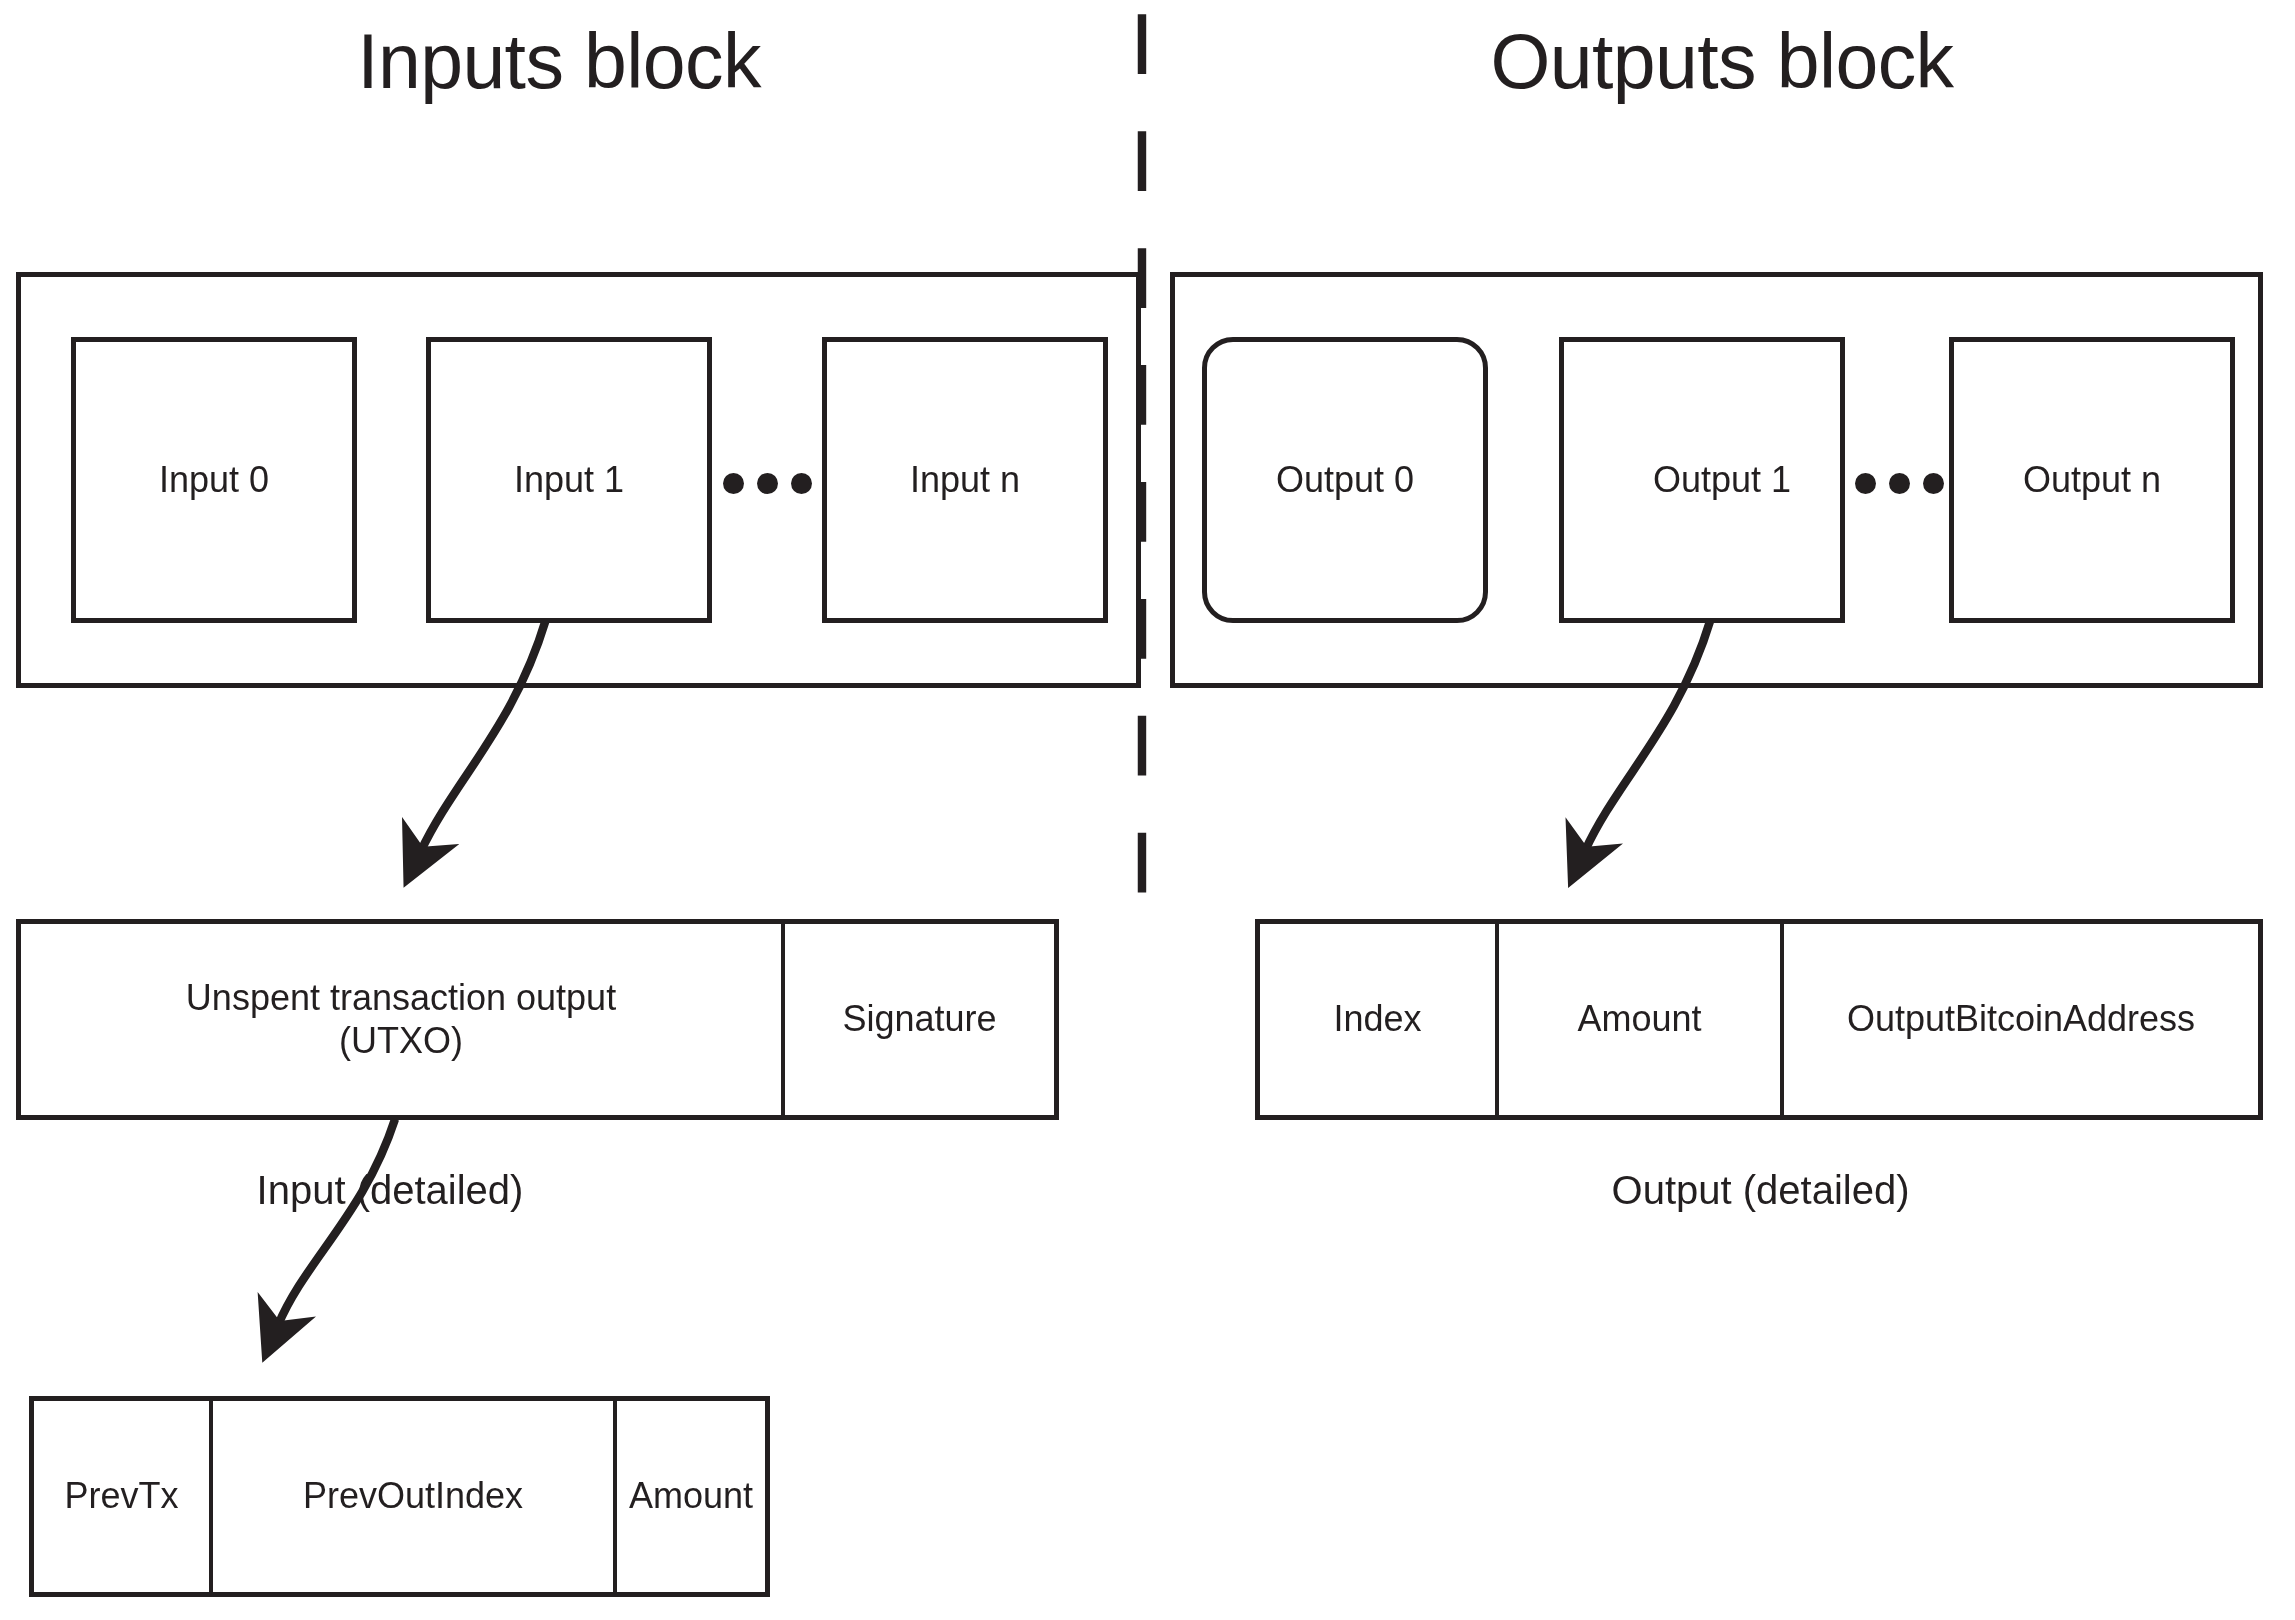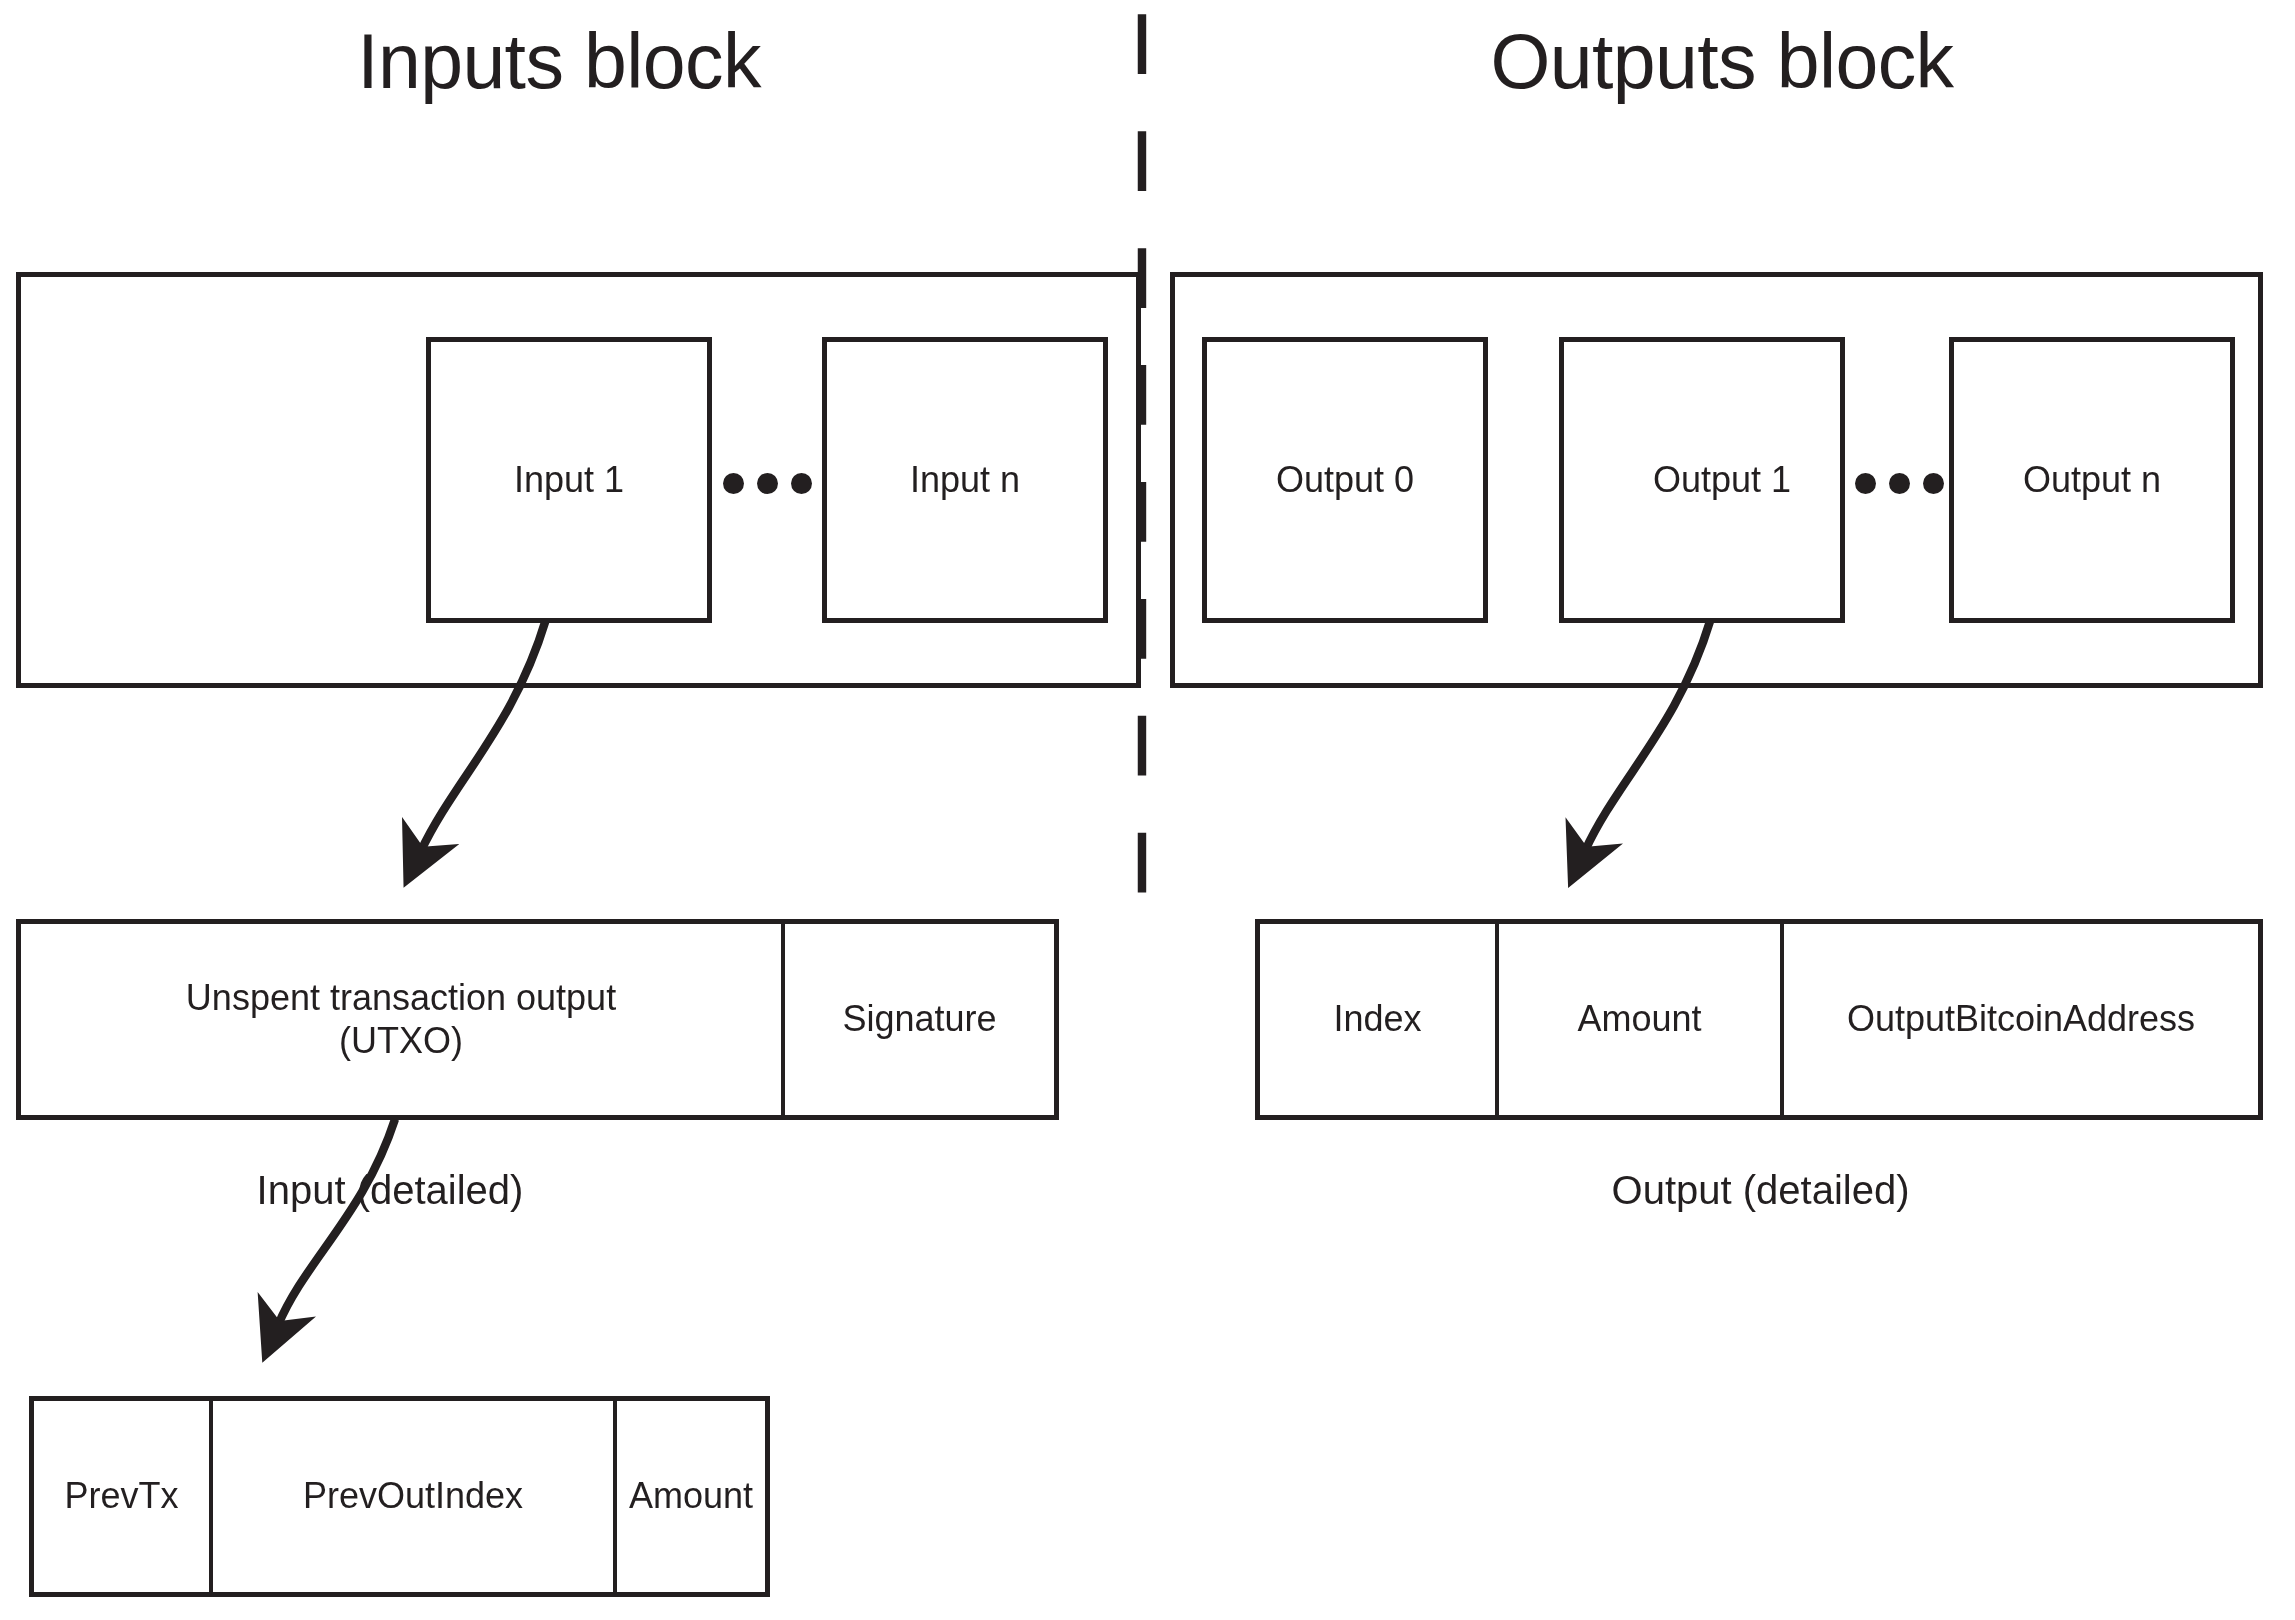--- a/index.html
+++ b/index.html
@@ -108,38 +108,41 @@
 <body>
 
 <div id="stage">
 
   <div class="abs section-title" style="left:39px; top:23px; width:1040px;">Inputs block</div>
 
   <div class="abs section-title" style="left:1202px; top:23px; width:1040px;">Outputs block</div>
 
   <div class="abs outer-box" style="left:15.6px; top:272px; width:1125px; height:416px;"></div>
 
+  <div class="abs item-box" style="left:71px; top:337px; width:286px; height:286px;">
+    <span class="label">Input 0</span>
+  </div>
 
   <div class="abs item-box" style="left:426px; top:337px; width:286px; height:286px;">
     <span class="label">Input 1</span>
   </div>
 
   <div class="abs ellipsis" style="left:723px; top:473px;">
     <span class="dot"></span>
     <span class="dot"></span>
     <span class="dot"></span>
   </div>
 
   <div class="abs item-box" style="left:822px; top:337px; width:286px; height:286px;">
     <span class="label">Input n</span>
   </div>
 
   <div class="abs outer-box" style="left:1170px; top:272px; width:1093px; height:416px;"></div>
 
-  <div class="abs item-box" style="left:1202px; top:337px; width:286px; height:286px;">
+  <div class="abs item-box" style="left:1202px; top:337px; width:286px; height:286px;border-radius:31px;">
     <span class="label">Output 0</span>
   </div>
 
   <div class="abs item-box" style="left:1559px; top:337px; width:286px; height:286px;padding-left:40px;">
     <span class="label">Output 1</span>
   </div>
 
   <div class="abs ellipsis" style="left:1855px; top:473px;">
     <span class="dot"></span>
     <span class="dot"></span>

